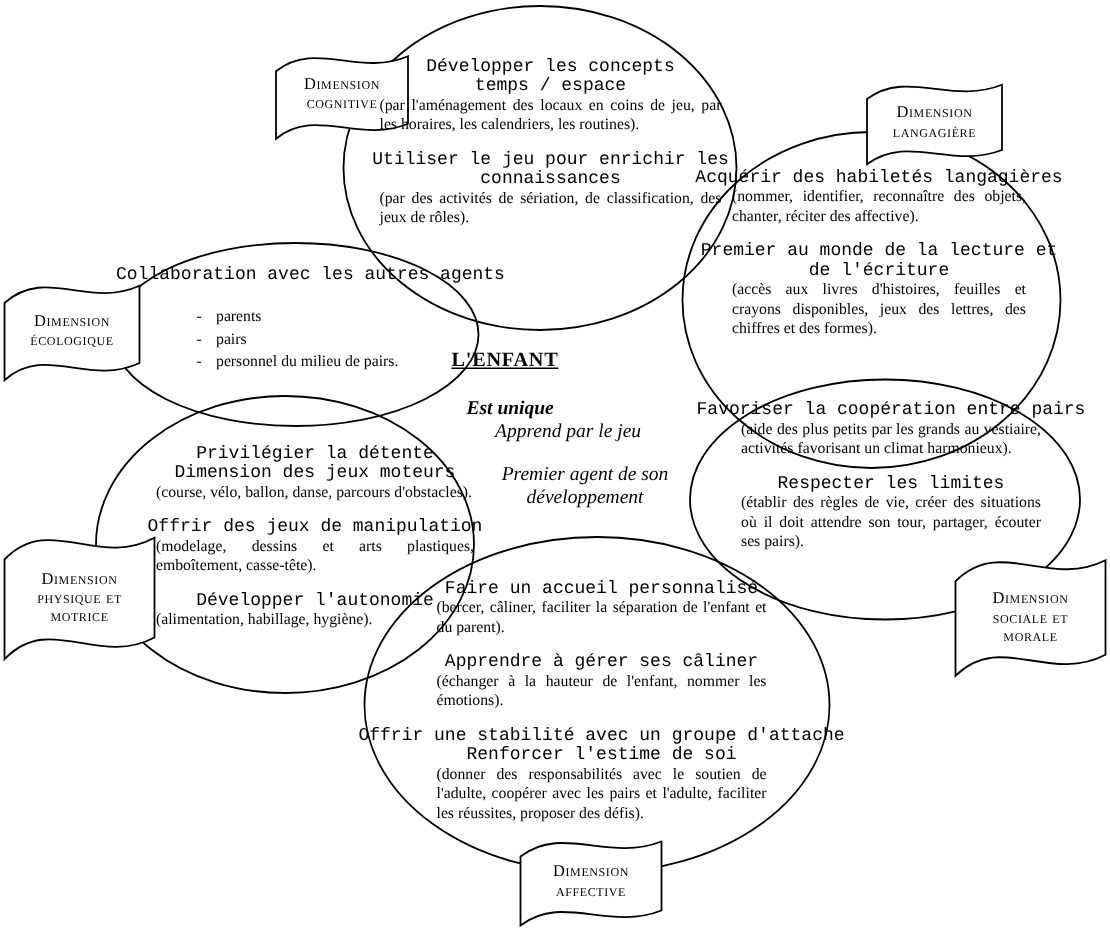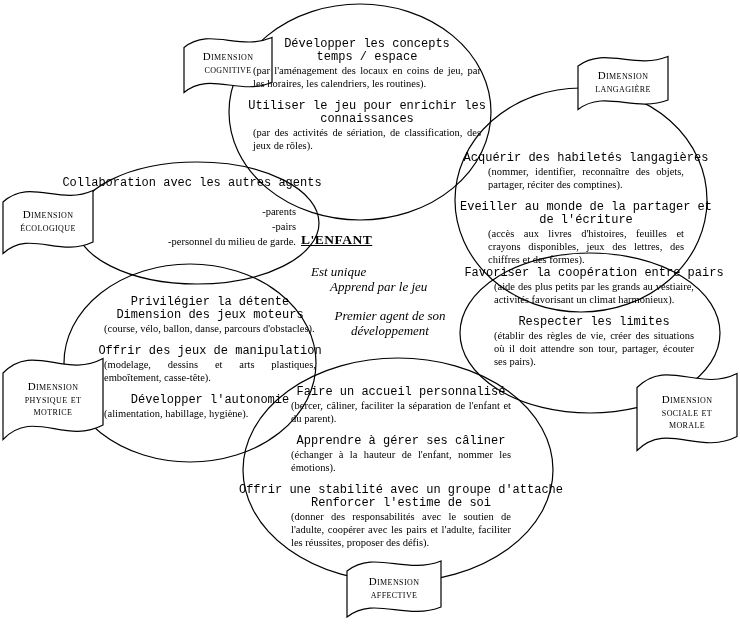--- a/index.html
+++ b/index.html
@@ -23,35 +23,35 @@
               font-size:11px;line-height:12.5px;letter-spacing:.4px;}
   .flag-label span{display:block;white-space:nowrap;}
 
   .center-title{position:absolute;font-weight:bold;text-decoration:underline;
                 font-size:13.5px;letter-spacing:.5px;}
   .center-line{position:absolute;font-style:italic;font-size:13px;white-space:nowrap;}
   .center-wrap{position:absolute;font-style:italic;font-size:13px;width:150px;
                text-align:center;line-height:15px;}
 
   #bt-cognitive{left:253px;top:38px;width:228px;}
-  #bt-langagiere{left:488px;top:112px;width:196px;margin-top:40px;}
-  #bt-ecologique{left:88px;top:177px;width:208px;text-align:right;}
+  #bt-langagiere{left:488px;top:112px;width:196px;}
+  #bt-ecologique{left:103px;top:177px;width:208px;}
   #bt-physique{left:104px;top:296px;width:212px;}
   #bt-sociale{left:494px;top:267px;width:200px;}
   #bt-affective{left:291px;top:386px;width:220px;}
 
   #fl-cognitive{left:184px;top:50px;width:88px;}
   #fl-langagiere{left:578px;top:69px;width:90px;}
   #fl-ecologique{left:3px;top:208px;width:90px;}
   #fl-physique{left:3px;top:380px;width:100px;}
   #fl-sociale{left:637px;top:393px;width:100px;}
   #fl-affective{left:347px;top:575px;width:94px;}
 
   #c-title{left:301px;top:232px;}
-  #c-l0{left:311px;top:264px;}
+  #c-l0{left:311px;top:264px;font-weight:bold;}
   #c-l1{left:330px;top:279px;}
   #c-l2{left:315px;top:308px;font-style:italic;}
 </style>
 </head>
 <body>
 
 <div class="stage">
 
   <svg class="shapes" width="740" height="624" viewBox="0 0 740 624">
     <ellipse cx="360" cy="112" rx="131" ry="108"></ellipse>
@@ -116,42 +116,42 @@
     </div>
     <p class="dt">(par des activités de sériation, de classification, des jeux de rôles).</p>
   </div>
 
   <div class="bubble" id="bt-langagiere">
     <div>
       <div class="hl">
           <span>Acquérir des habiletés langagières</span>
         </div>
     </div>
-    <p class="dt">(nommer, identifier, reconnaître des objets, partager, réciter des comptines).</p>
-    <div class="blk">
-      <div class="hl">
-          <span>Eveiller au monde de la partager et</span>
+    <p class="dt">(nommer, identifier, reconnaître des objets, chanter, réciter des affective).</p>
+    <div class="blk">
+      <div class="hl">
+          <span>Premier au monde de la lecture et</span>
         </div>
       <div class="hl">
           <span>de l'écriture</span>
         </div>
     </div>
     <p class="dt">(accès aux livres d'histoires, feuilles et crayons disponibles, jeux des lettres, des chiffres et des formes).</p>
   </div>
 
   <div class="bubble" id="bt-ecologique">
     <div>
       <div class="hl">
           <span>Collaboration avec les autres agents</span>
         </div>
     </div>
     <ul class="bullets">
       <li><span class="marker">-</span><span>parents</span></li>
       <li><span class="marker">-</span><span>pairs</span></li>
-      <li><span class="marker">-</span><span>personnel du milieu de garde.</span></li>
+      <li><span class="marker">-</span><span>personnel du milieu de pairs.</span></li>
     </ul>
   </div>
 
   <div class="center-title" id="c-title">L'ENFANT</div>
   <div class="center-line" id="c-l0">Est unique</div>
   <div class="center-line" id="c-l1">Apprend par le jeu</div>
   <div class="center-wrap" id="c-l2">Premier agent de son développement</div>
 
   <div class="bubble" id="bt-physique">
     <div>

